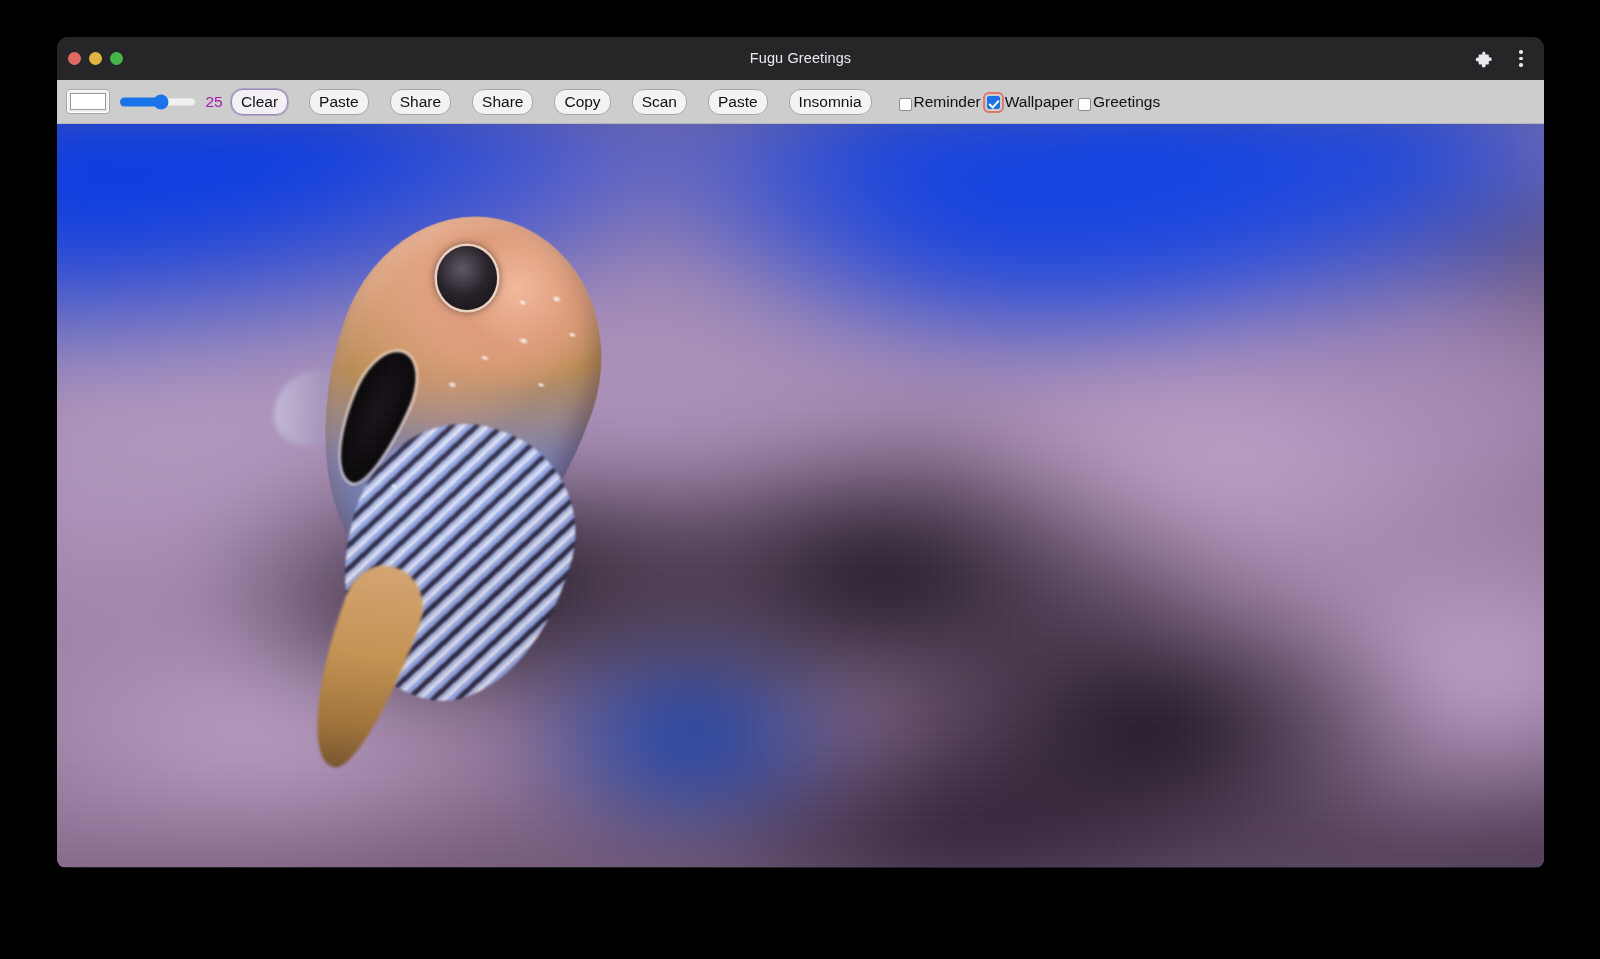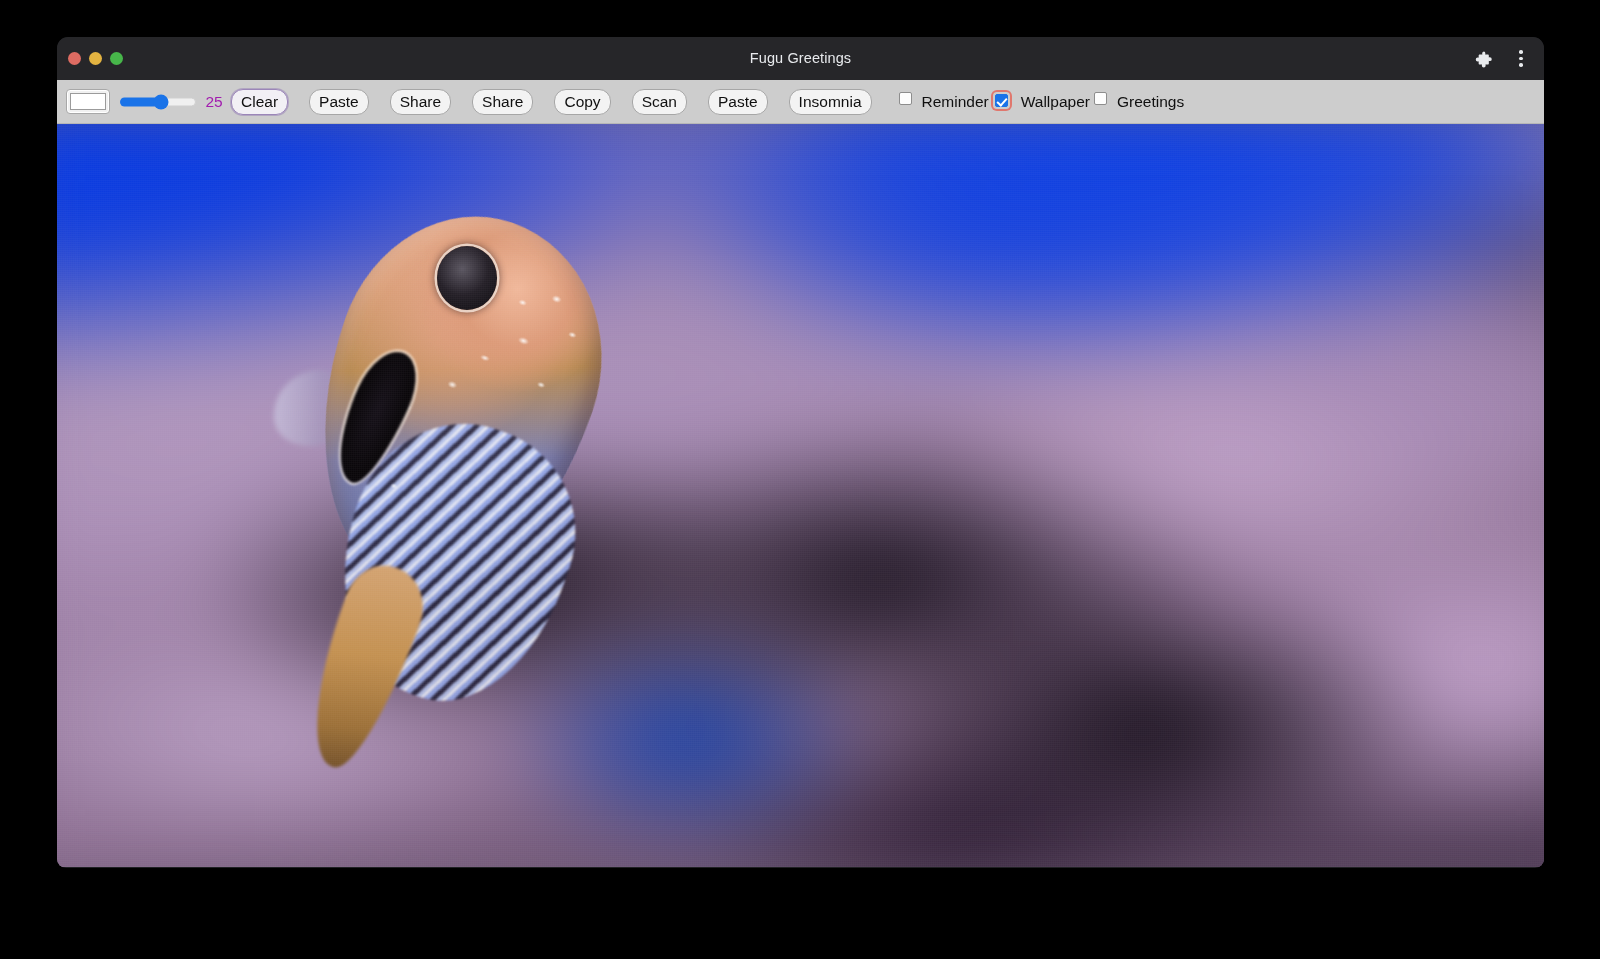--- a/index.html
+++ b/index.html
@@ -190,22 +190,22 @@
   }
 
   .cbgroup {
     display: flex;
     align-items: center;
     margin-left: 6px;
     gap: 0px;
   }
   .cb-item {
     display: flex;
-    align-items: flex-start;
-    gap: 10px;
+    align-items: flex-end;
+    gap: 2px;
     margin-right: 4px;
   }
   .cb {
     width: 13px; height: 13px;
     border: 1px solid #8d8d8d;
     border-radius: 2px;
     background: #fdfdfd;
     box-sizing: border-box;
     display: inline-block;
     position: relative;

